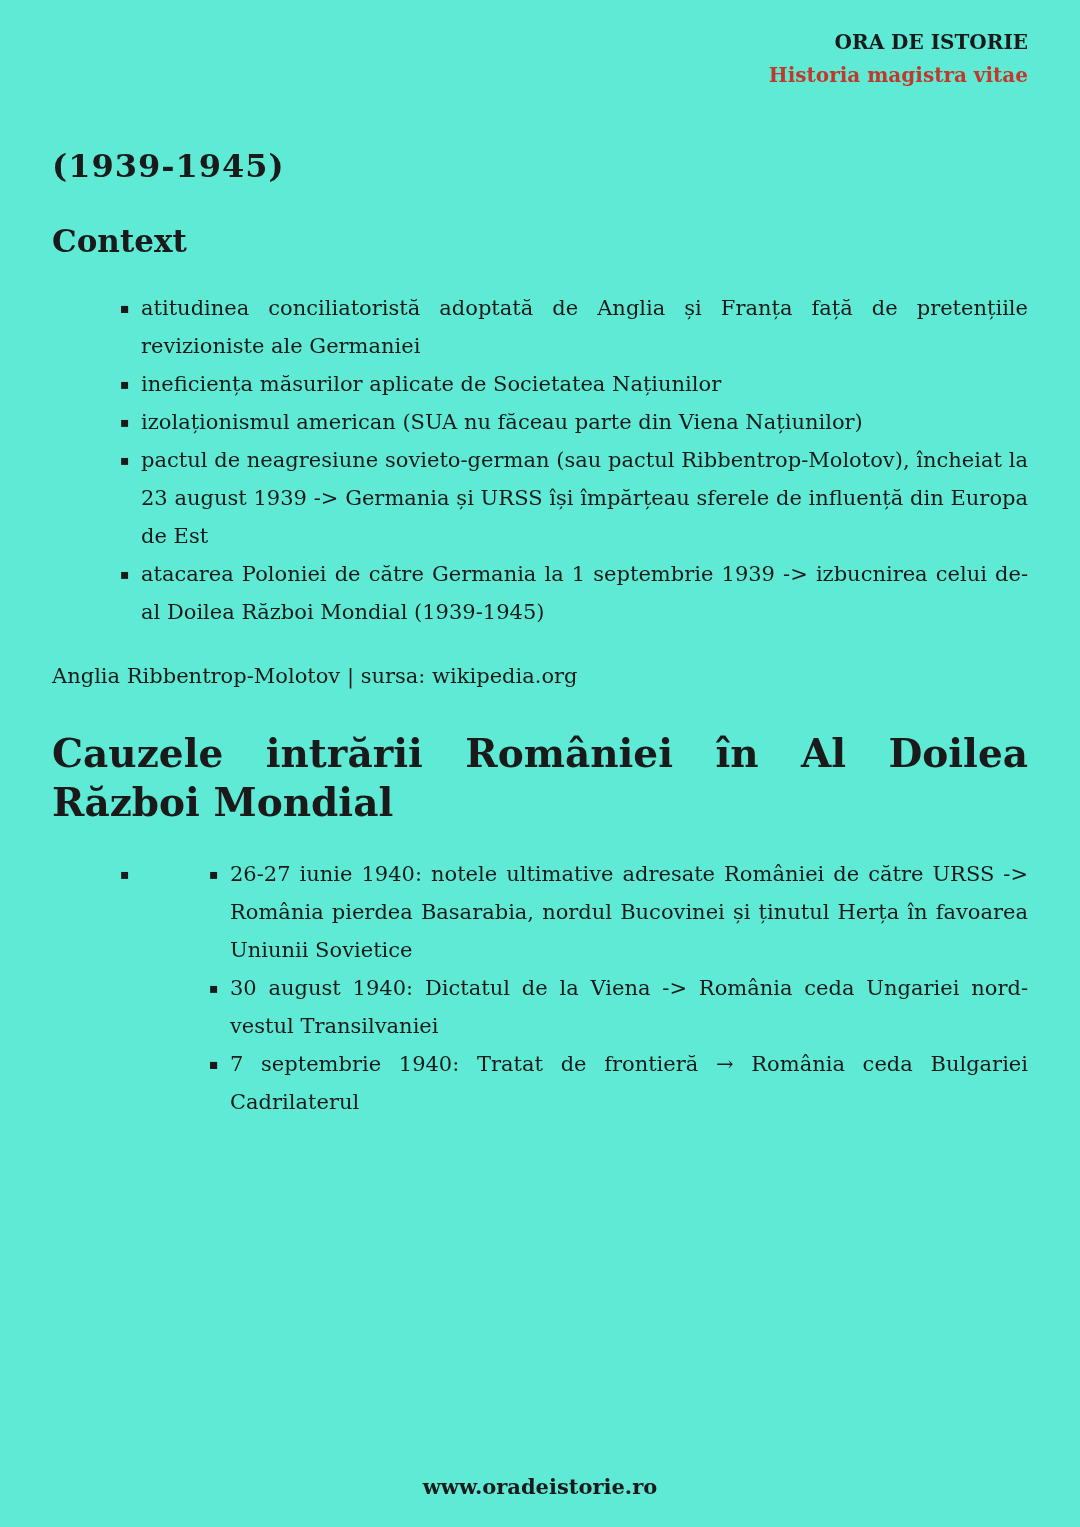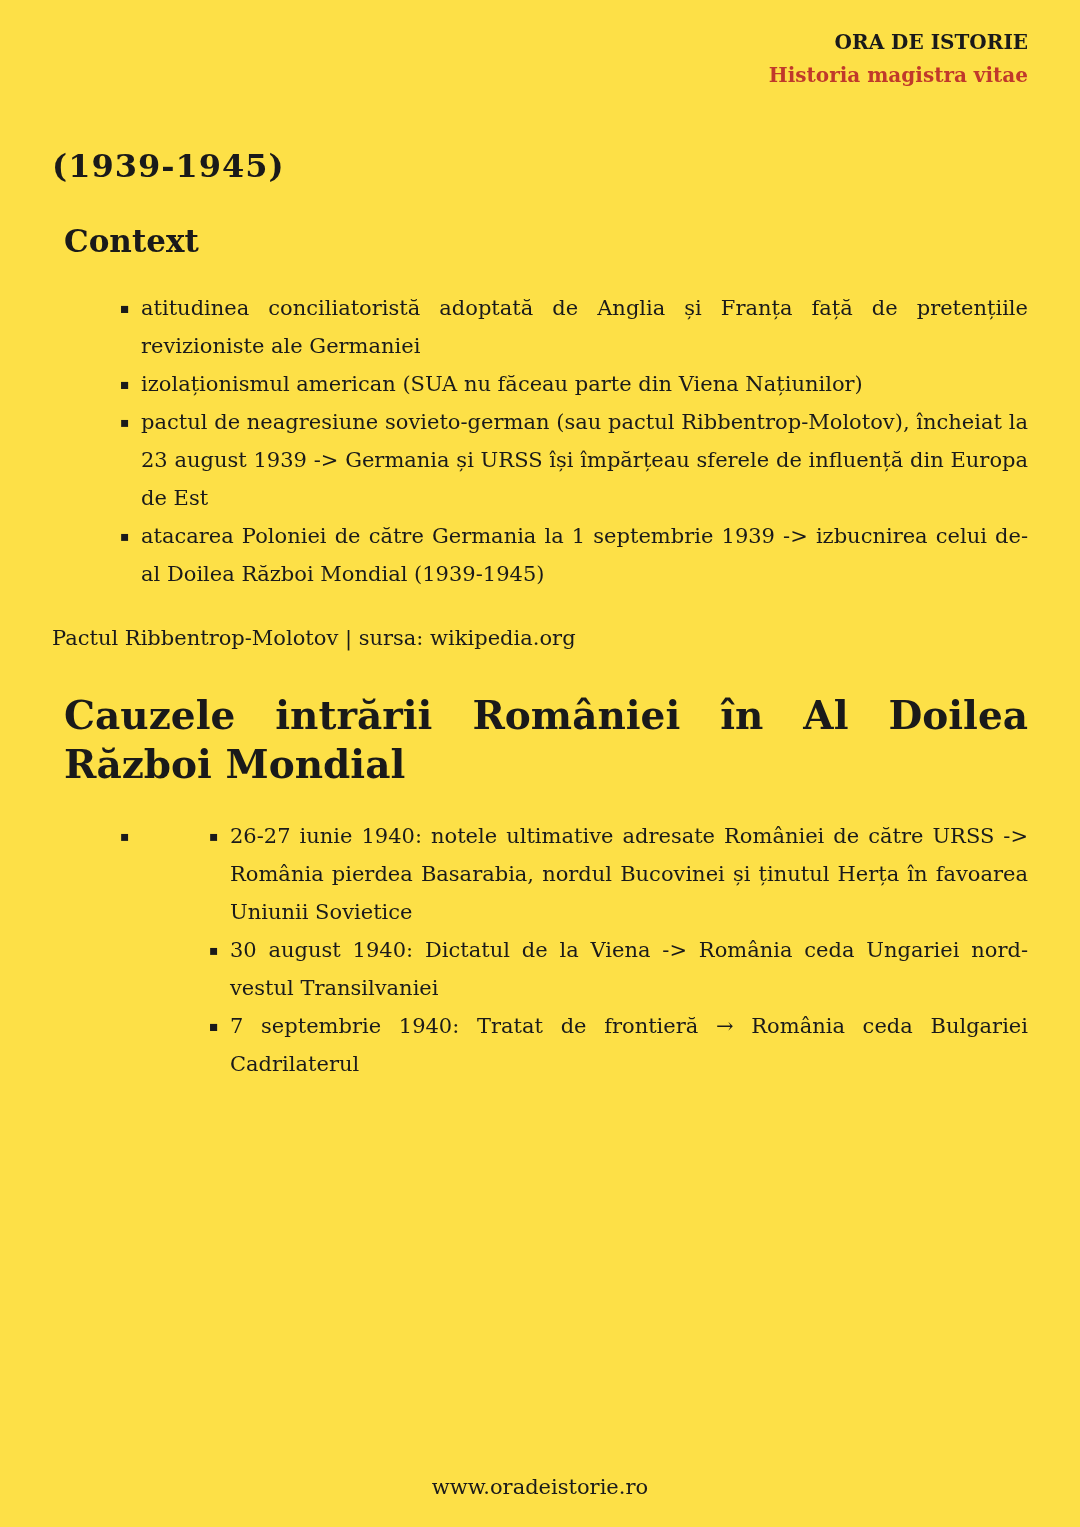--- a/index.html
+++ b/index.html
@@ -4,21 +4,21 @@
 <style>
   html, body {
     margin: 0;
     padding: 0;
     background: #ffffff;
   }
   .page {
     position: relative;
     width: 1080px;
     height: 1527px;
-    background: #fde047;
+    background: #5eead4;
     color: #1a1a1a;
     font-family: "DejaVu Serif", "Liberation Serif", serif;
     overflow: hidden;
     box-sizing: border-box;
     padding: 26px 52px 0 52px;
   }
   
   .site-header {
     text-align: right;
     font-weight: bold;
@@ -30,21 +30,21 @@
   }
   
   h1.page-title {
     margin: 55px 0 0 0;
     font-size: 32px;
     line-height: 1.2;
     font-weight: bold;
     letter-spacing: 1px;
   }
   h2.section-heading {
-    margin: 38px 0 0 12px;
+    margin: 38px 0 0 0;
     font-size: 31px;
     line-height: 1.2;
     font-weight: bold;
   }
   h2.section-heading.justified {
     font-size: 39px;
     line-height: 49px;
     text-align: justify;
   }
   
@@ -79,21 +79,21 @@
     font-size: 21px;
     line-height: 30px;
   }
   
   .site-footer {
     position: absolute;
     left: 0;
     right: 0;
     bottom: 28px;
     text-align: center;
-    font-weight: normal;
+    font-weight: bold;
     font-size: 21px;
   }
 </style>
 </head>
 <body>
 
 <div class="page">
 
   <div class="site-header">
     <div>ORA DE ISTORIE</div>
@@ -107,36 +107,37 @@
   <ul class="bullets">
     <li>
       <span class="marker">▪</span>
     </li>
     <li>
       <span class="marker">▪</span>
       <span>atitudinea conciliatoristă adoptată de Anglia și Franța față de pretențiile revizioniste ale Germaniei</span>
     </li>
     <li>
       <span class="marker">▪</span>
+      <span>ineficiența măsurilor aplicate de Societatea Națiunilor</span>
     </li>
     <li>
       <span class="marker">▪</span>
       <span>izolaționismul american (SUA nu făceau parte din Viena Națiunilor)</span>
     </li>
     <li>
       <span class="marker">▪</span>
       <span>pactul de neagresiune sovieto-german (sau pactul Ribbentrop-Molotov), încheiat la 23 august 1939 -&gt; Germania și URSS își împărțeau sferele de influență din Europa de Est</span>
     </li>
     <li>
       <span class="marker">▪</span>
       <span>atacarea Poloniei de către Germania la 1 septembrie 1939 -&gt; izbucnirea celui de-al Doilea Război Mondial (1939-1945)</span>
     </li>
   </ul>
 
-  <p class="image-caption">Pactul Ribbentrop-Molotov | sursa: wikipedia.org</p>
+  <p class="image-caption">Anglia Ribbentrop-Molotov | sursa: wikipedia.org</p>
 
   <h2 class="section-heading justified">Cauzele intrării României în Al Doilea Război Mondial</h2>
 
   <ul class="bullets">
     <li class="lvl1">
       <span class="marker">▪</span>
     </li>
     <li class="lvl2">
       <span class="marker">▪</span>
       <span>26-27 iunie 1940: notele ultimative adresate României de către URSS -&gt; România pierdea Basarabia, nordul Bucovinei și ținutul Herța în favoarea Uniunii Sovietice</span>

